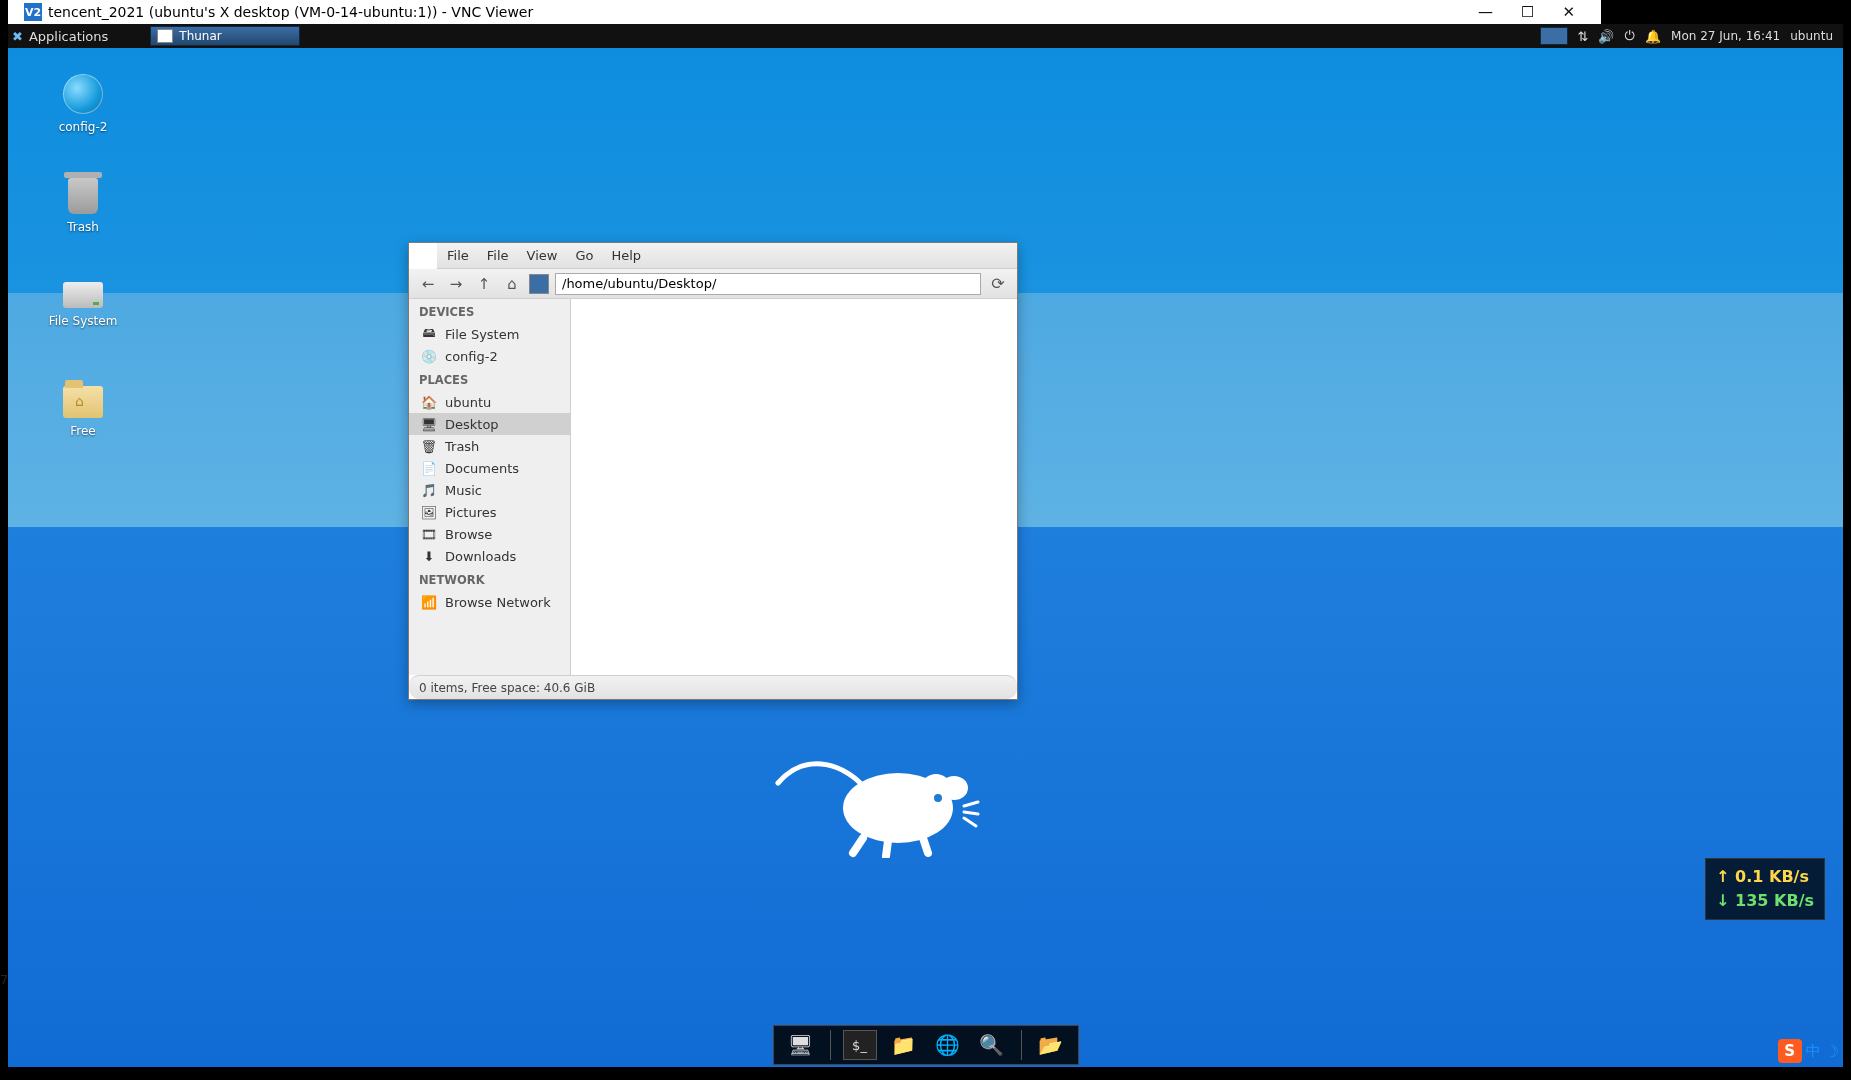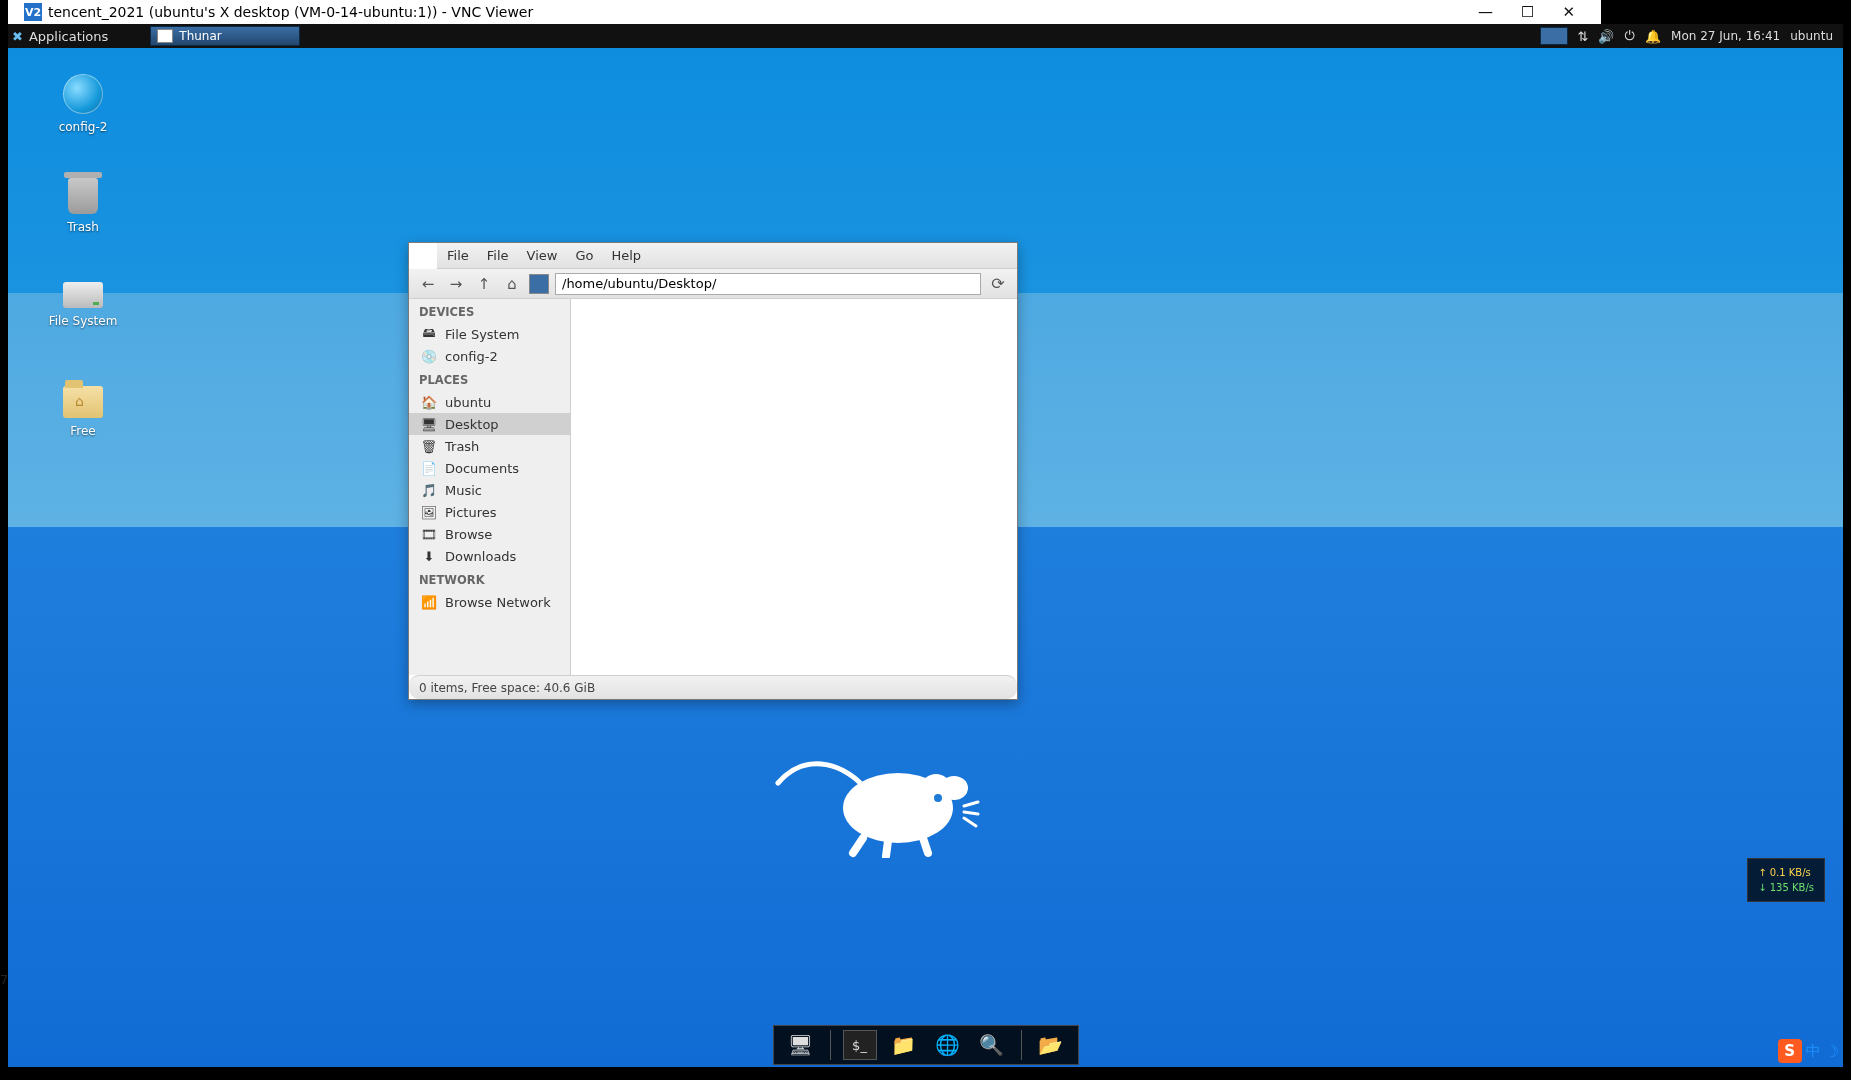--- a/index.html
+++ b/index.html
@@ -79,21 +79,21 @@
   .icon-drive { width:40px; height:26px !important; background: linear-gradient(#eee,#bbb); border-radius:3px; position:relative; }
   .icon-drive::after { content:""; position:absolute; bottom:3px; right:4px; width:6px; height:3px; background:#4cae4c; }
   .icon-folder { width:42px; height:32px !important; background: linear-gradient(#f5e0a7,#e2c372); border-radius:3px; position:relative; }
   .icon-folder::before { content:""; position:absolute; top:-6px; left:2px; width:18px; height:8px; background:#e2c372; border-radius:2px 2px 0 0; }
   .icon-folder .home-glyph { position:absolute; top:7px; left:12px; font-size:14px; color:#b88a2e; }
 
   
   .netspeed {
     position: absolute; right: 18px; top: 810px;
     background: rgba(0,0,0,.75); border: 1px solid #333;
-    color: #ffd54a; font-size: 10px; padding: 6px 10px; line-height: 1.5;
+    color: #ffd54a; font-size: 16px; padding: 6px 10px; line-height: 1.5; font-weight: bold;
   }
   .netspeed .dn { color: #6de06d; }
 
   
   .dock {
     position: absolute; left: 50%; transform: translateX(-50%);
     bottom: 2px; height: 40px; background: rgba(0,0,0,.85);
     border: 1px solid #444; display: flex; align-items: center; gap: 10px;
     padding: 4px 10px;
   }

